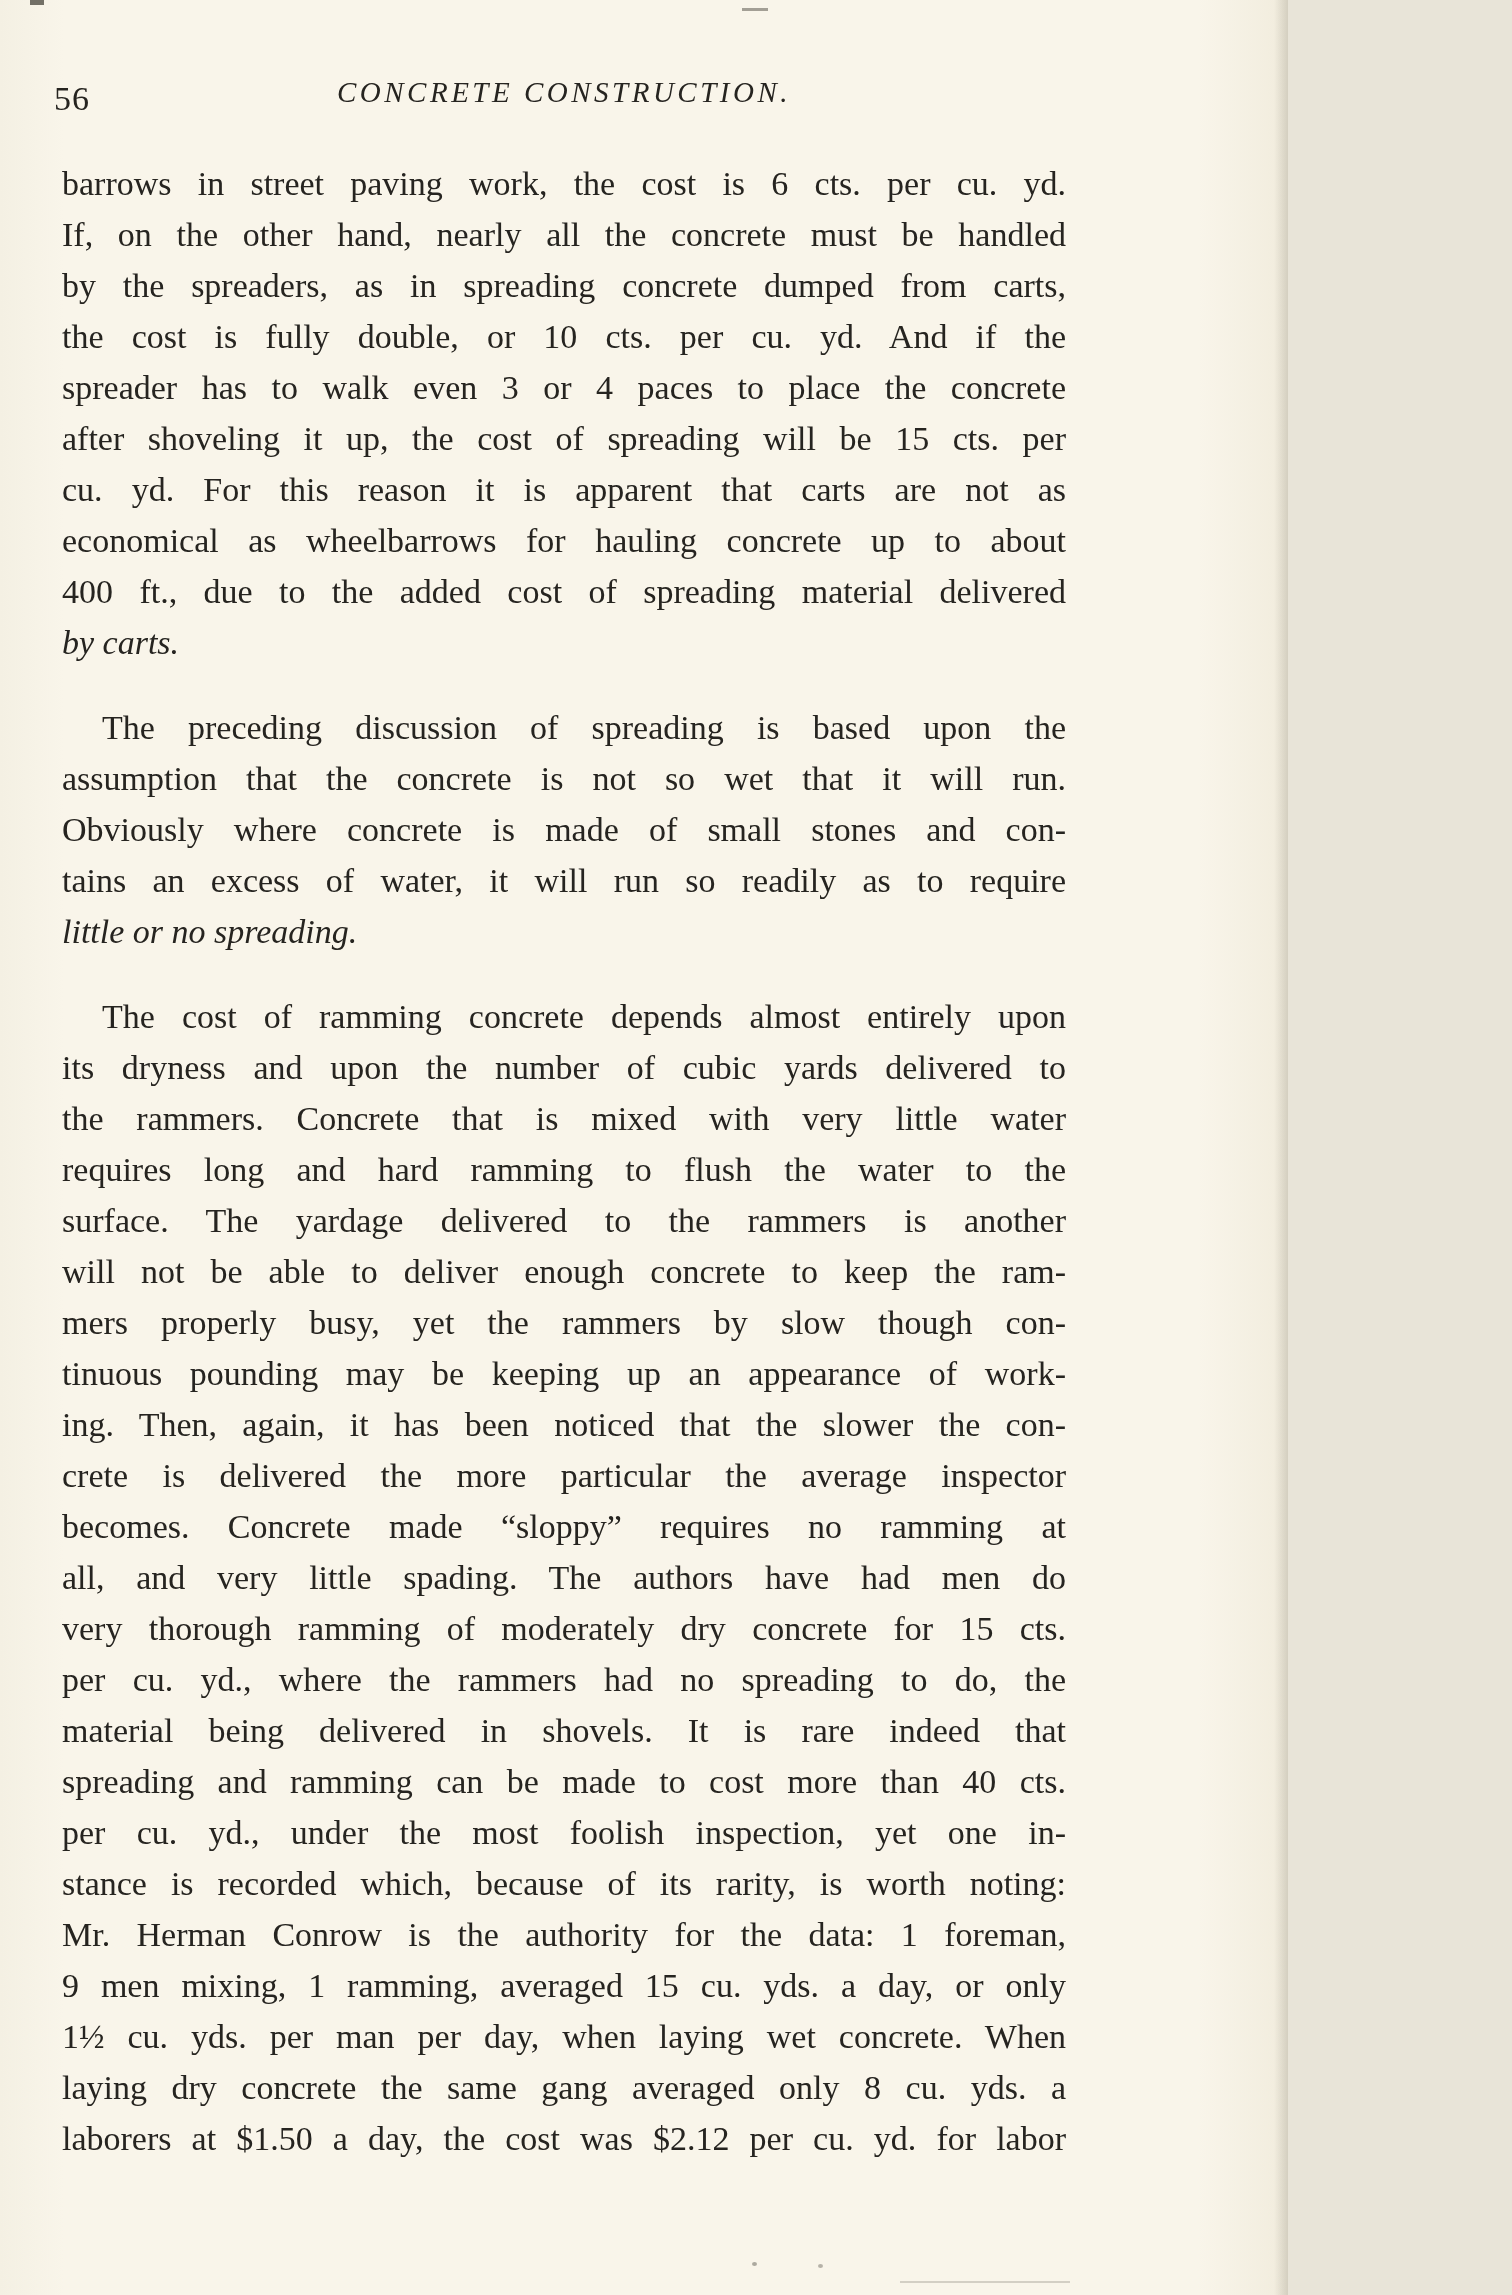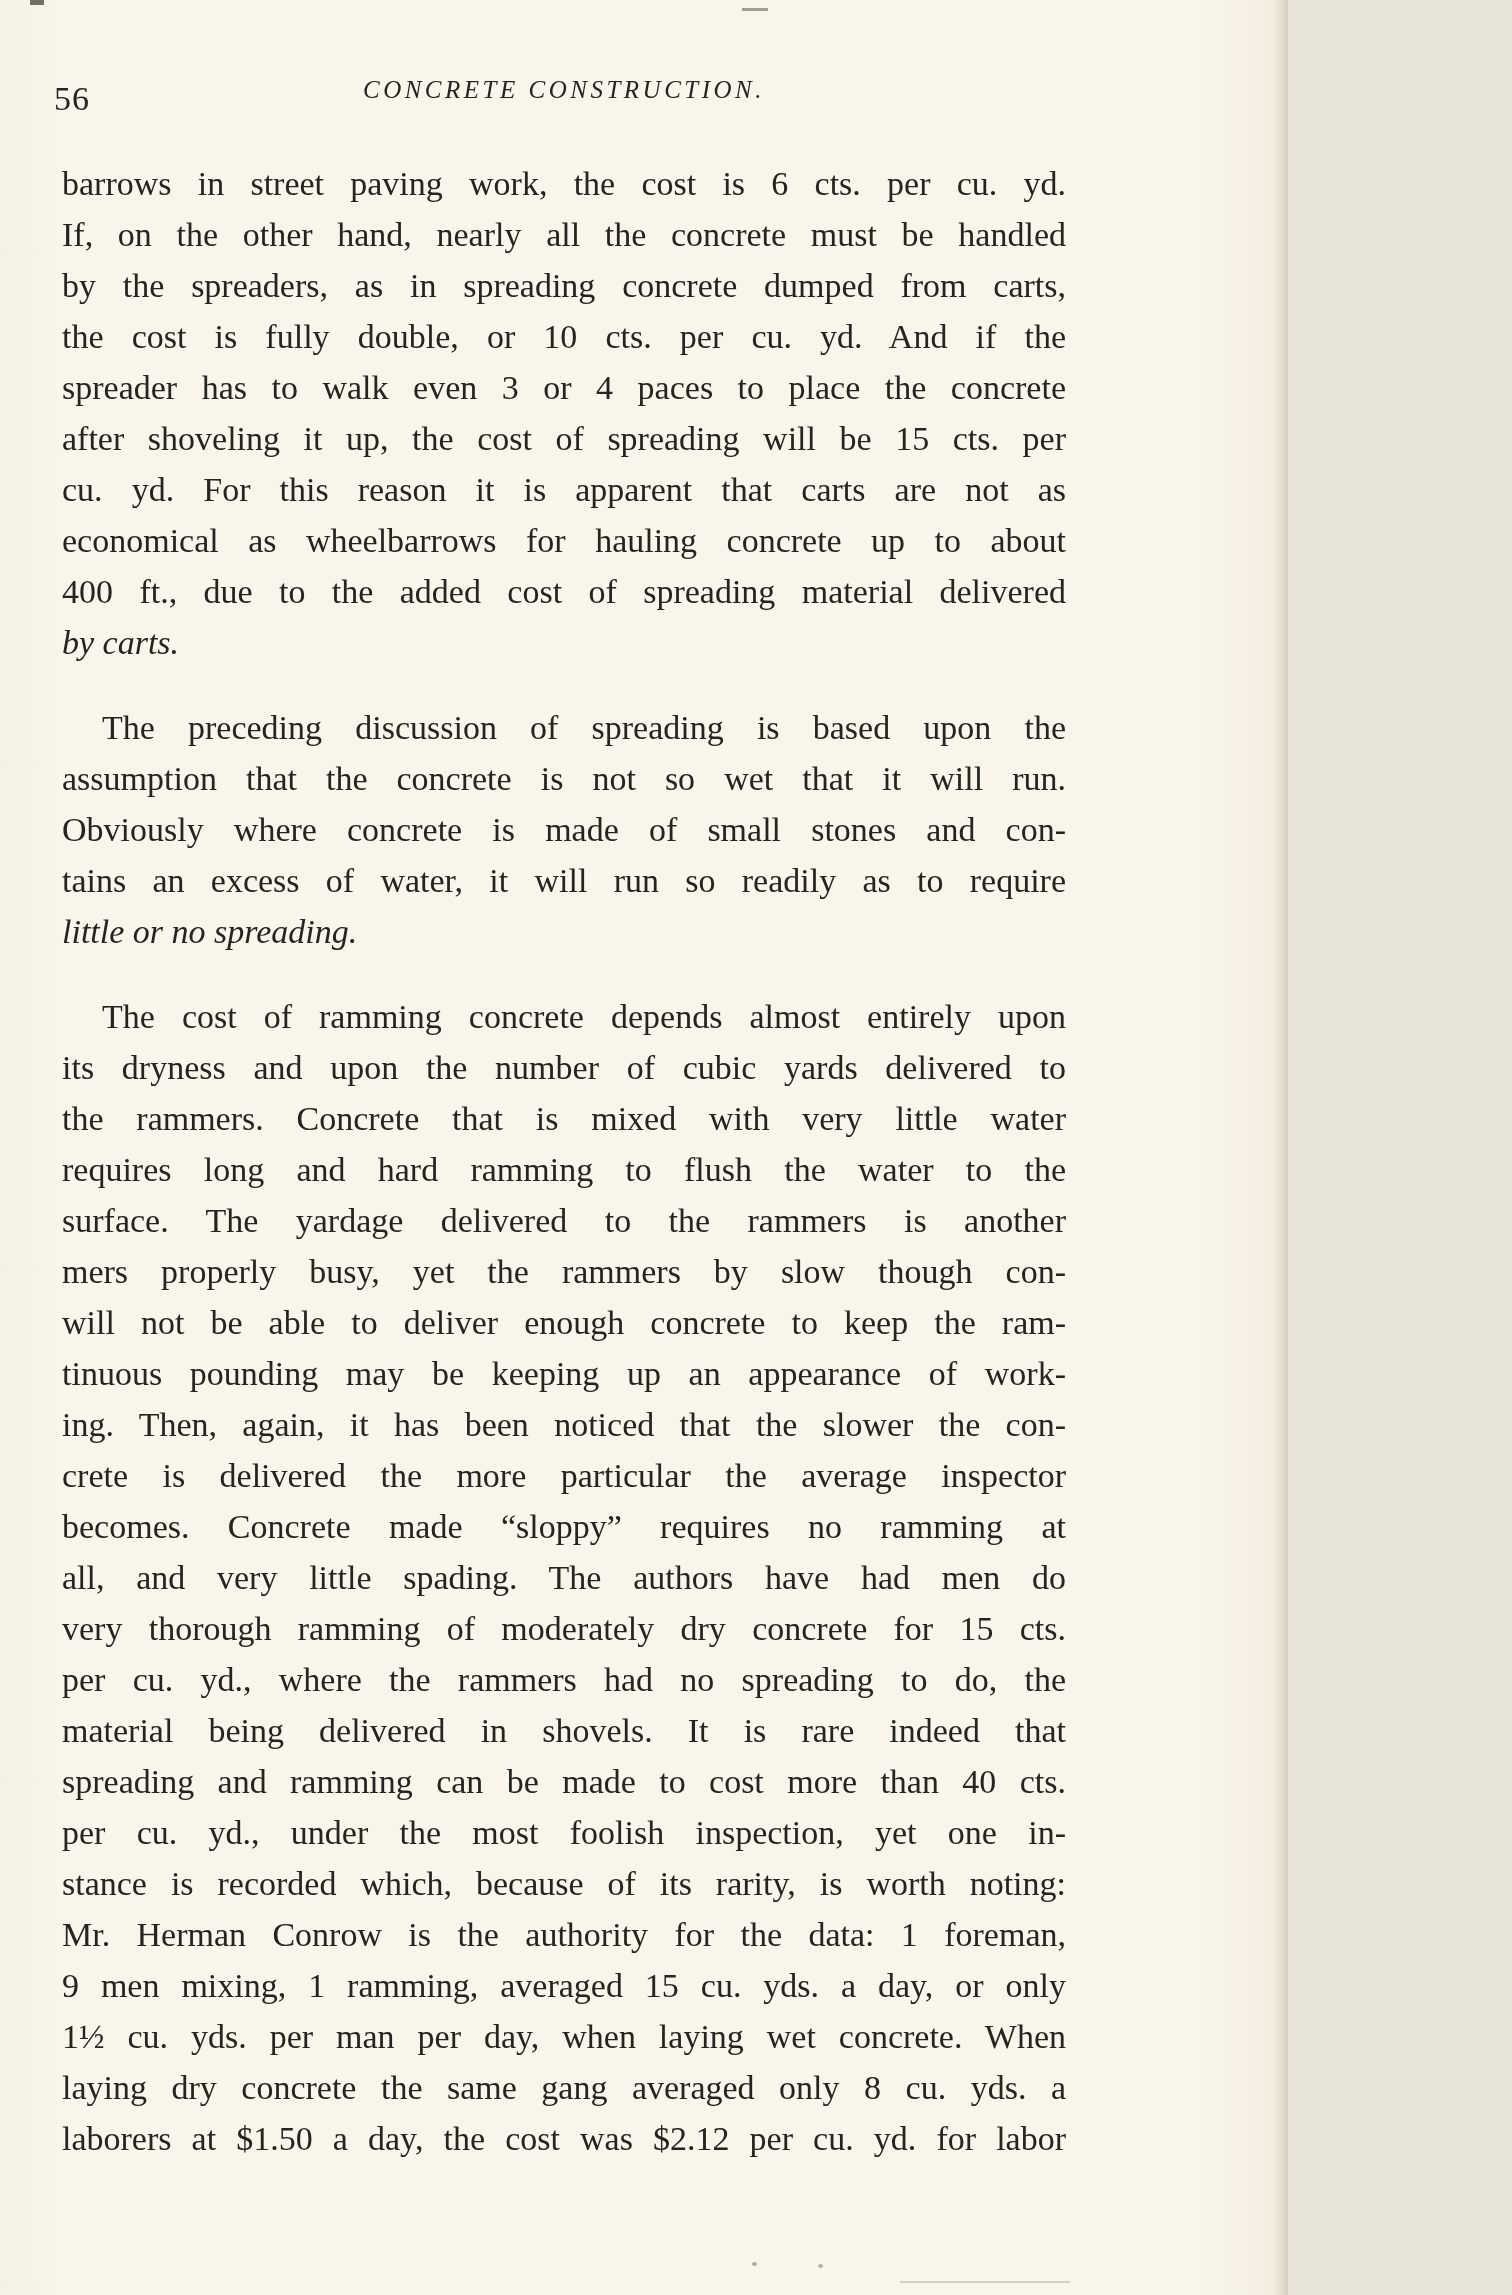--- a/index.html
+++ b/index.html
@@ -22,21 +22,21 @@
   }
   .running-head {
     position: absolute; top: 76px; left: 62px; right: 222px; height: 48px;
   }
   .page-number {
     position: absolute; left: -8px; top: 4px;
     font-size: 34px; letter-spacing: 1px;
   }
   .running-title {
     position: absolute; left: 50%; top: 0; transform: translateX(-50%);
-    font-style: italic; font-size: 25px; letter-spacing: 3.5px;
+    font-style: italic; font-size: 29px; letter-spacing: 3.5px;
     white-space: nowrap;
   }
   .body-text {
     position: absolute; top: 158px; left: 62px; right: 222px;
     font-size: 34px; line-height: 51px;
   }
   .paragraph { margin: 0; }
   .line {
     text-align: justify;
     text-align-last: justify;
@@ -94,22 +94,22 @@
       <div class="line para-end">little or no spreading.</div>
     <p></p>
 
     <p class="paragraph">
       </p>
       <div class="line first-indent">The cost of ramming concrete depends almost entirely upon</div>
       <div class="line">its dryness and upon the number of cubic yards delivered to</div>
       <div class="line">the rammers. Concrete that is mixed with very little water</div>
       <div class="line">requires long and hard ramming to flush the water to the</div>
       <div class="line">surface. The yardage delivered to the rammers is another</div>
+      <div class="line">will not be able to deliver enough concrete to keep the ram-</div>
       <div class="line">mers properly busy, yet the rammers by slow though con-</div>
-      <div class="line">will not be able to deliver enough concrete to keep the ram-</div>
       <div class="line">tinuous pounding may be keeping up an appearance of work-</div>
       <div class="line">ing. Then, again, it has been noticed that the slower the con-</div>
       <div class="line">crete is delivered the more particular the average inspector</div>
       <div class="line">becomes. Concrete made “sloppy” requires no ramming at</div>
       <div class="line">all, and very little spading. The authors have had men do</div>
       <div class="line">very thorough ramming of moderately dry concrete for 15 cts.</div>
       <div class="line">per cu. yd., where the rammers had no spreading to do, the</div>
       <div class="line">material being delivered in shovels. It is rare indeed that</div>
       <div class="line">spreading and ramming can be made to cost more than 40 cts.</div>
       <div class="line">per cu. yd., under the most foolish inspection, yet one in-</div>

